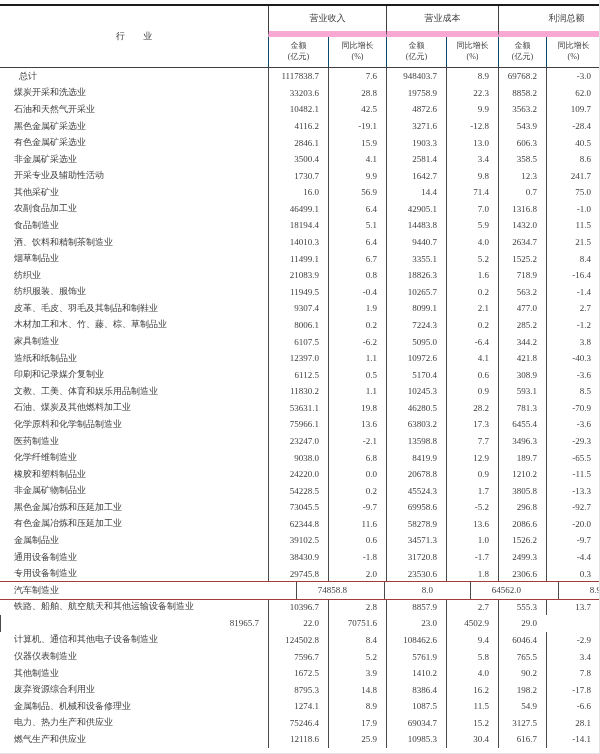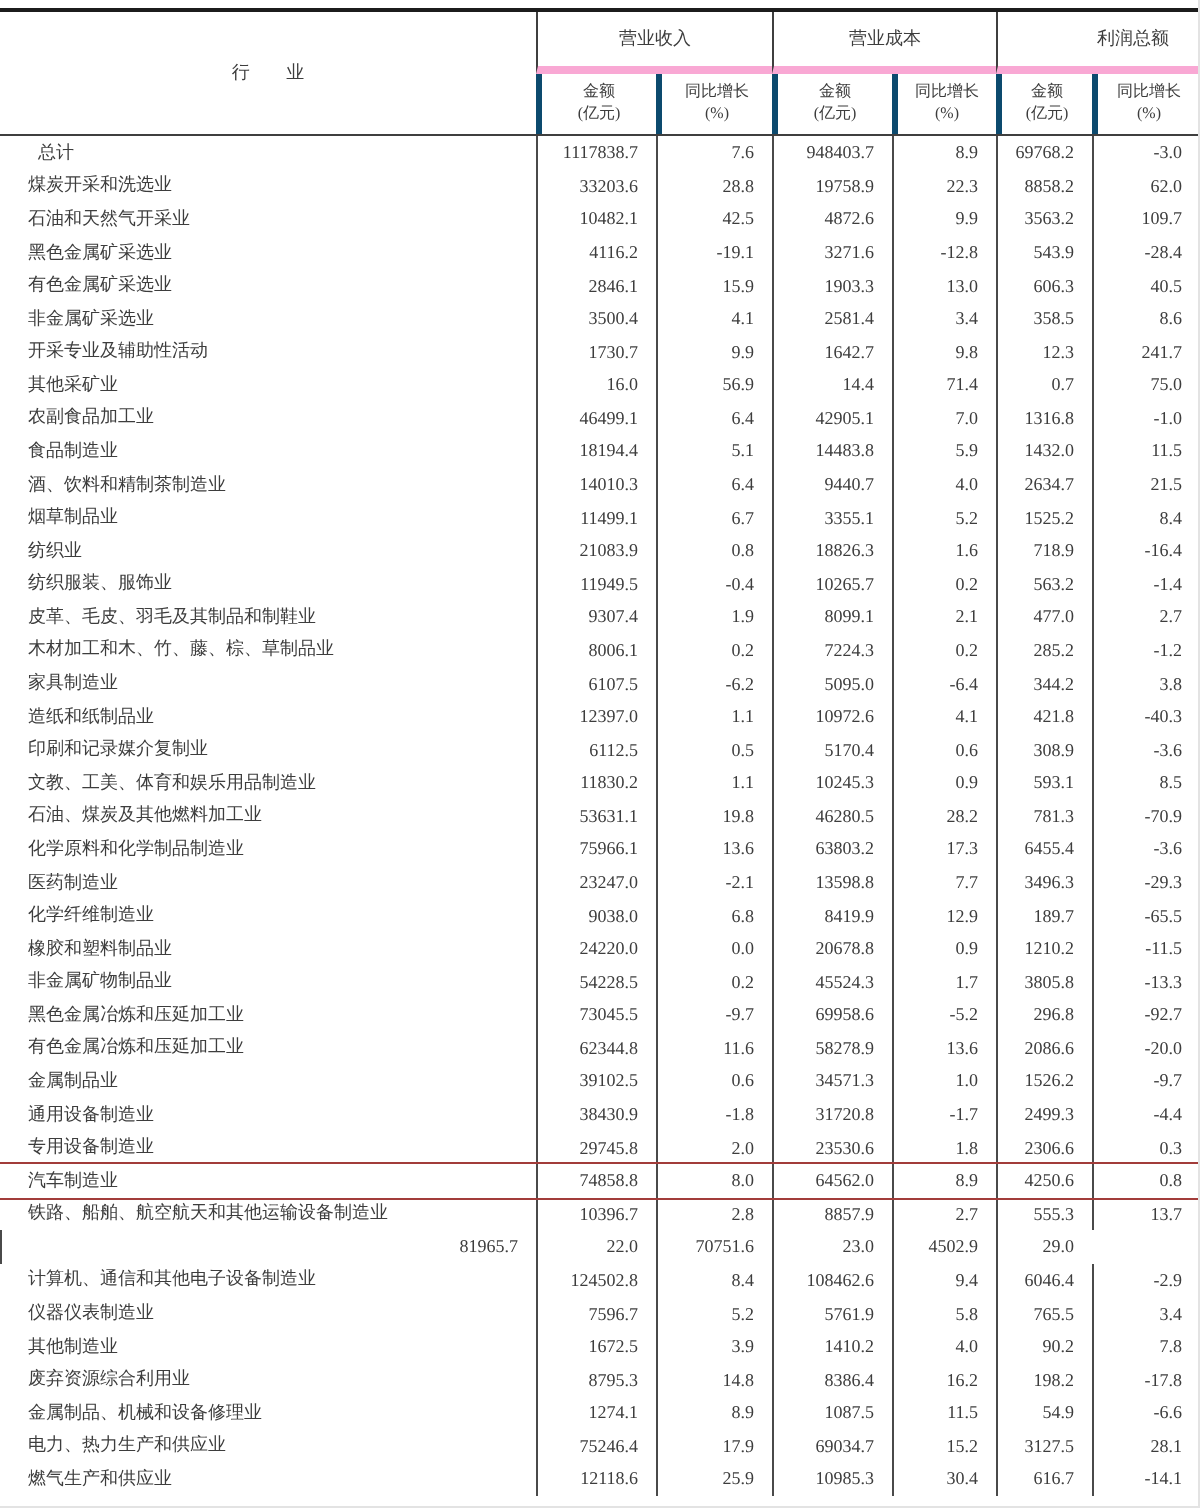--- a/index.html
+++ b/index.html
@@ -26,29 +26,29 @@
   }
   .h-industry{
     grid-column:1;grid-row:1/3;
     display:flex;align-items:center;justify-content:center;
     letter-spacing:8px;text-indent:8px;
   }
   .h-group{
     grid-row:1;
     display:flex;align-items:center;justify-content:center;
     border-left:1px solid #3f3f3f;
-    border-bottom:4px solid #f9a8d4;
+    border-bottom:6px solid #f9a8d4;
   }
   .g1{grid-column:2/4;}
   .g2{grid-column:4/6;}
   .g3{grid-column:6/8;padding-left:34px;}
   .h-sub{
     grid-row:2;
     display:flex;flex-direction:column;align-items:center;justify-content:center;
-    border-left:3px solid #0c4a6e;
+    border-left:1px solid #0c4a6e;
     font-size:8px;line-height:1.35;
     text-align:center;
   }
   .h-sub span{display:block;}
   
   .tbody{width:600px;}
   .row{
     display:grid;
     grid-template-columns:268px 60px 58px 60px 52px 48px 54px;
     height:16.58px;
@@ -60,20 +60,21 @@
   .row.no-indent .cell.industry{padding-left:19px;}
   .cell.num{
     justify-content:flex-end;
     padding-right:9px;
     border-left:1px solid #4a4a4a;
     font-family:"Liberation Serif","DejaVu Serif",serif;
   }
   .row.highlight{
     outline:1.5px solid #a23c3a;
     outline-offset:0px;
+    gap:28px;
   }
 </style>
 </head>
 <body>
 
 <div class="table-wrap">
 
   <div class="header">
     <div class="h-industry">行  业</div>
 

